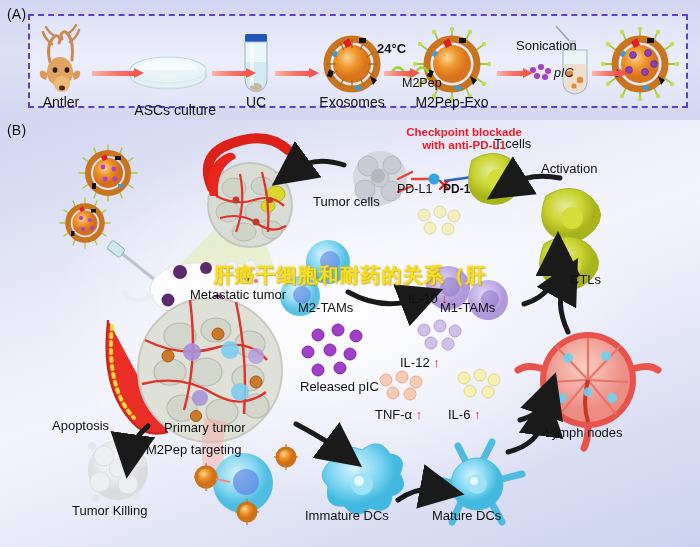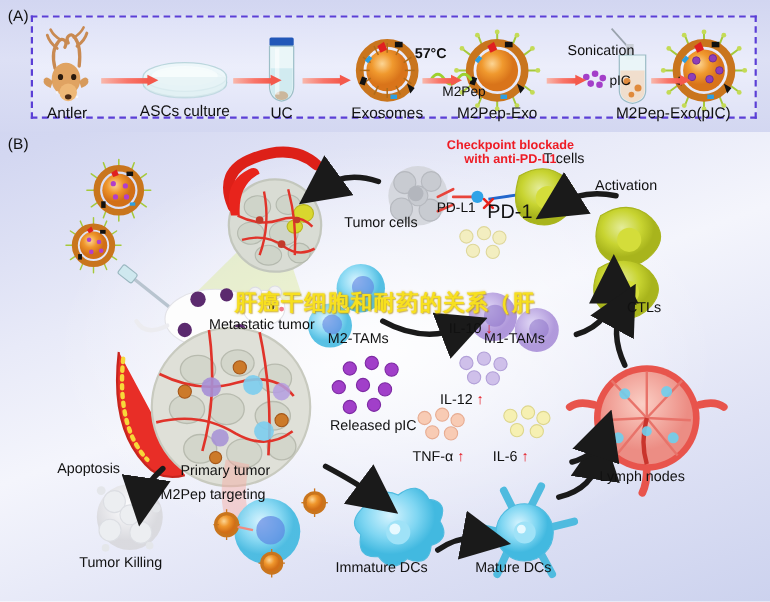--- a/index.html
+++ b/index.html
@@ -272,30 +272,29 @@
     <div class="aArrow" style="left:497px; top:68px; width:36px;">
         <div class="shaft"></div>
         <div class="head"></div>
       </div>
     <div class="aArrow" style="left:592px; top:68px; width:36px;">
         <div class="shaft"></div>
         <div class="head"></div>
       </div>
 
     <div class="stepLabel" style="left:36px;  top:94px; width:50px;">Antler</div>
-    <div class="stepLabel" style="left:120px; top:92px; width:96px;">ASCs culture</div>
+    <div class="stepLabel" style="left:120px; top:102px; width:96px;text-align:right;">ASCs culture</div>
     <div class="stepLabel" style="left:238px; top:94px; width:36px;">UC</div>
     <div class="stepLabel" style="left:310px; top:94px; width:84px;">Exosomes</div>
     <div class="stepLabel" style="left:400px; top:94px; width:104px;">M2Pep-Exo</div>
-    <div class="stepLabel" style="left:560px; top:94px; width:140px; text-align:left;">M2Pep-Exo(pIC)</div>
-
-    <div class="stepLabel" style="left:377px; top:41px; font-weight:bold; font-size:13px;">57°C</div>
+
+    <div class="stepLabel" style="left:377px; top:41px; font-weight:bold; font-size:13px;">24°C</div>
     <div class="stepLabel" style="left:385px; top:76px; font-size:12.5px;margin-left:17px;">M2Pep</div>
     <div class="stepLabel" style="left:516px; top:38px; font-size:13px;">Sonication</div>
-    <div class="stepLabel" style="left:554px; top:66px; font-size:12.5px;">pIC</div>
+    <div class="stepLabel" style="left:554px; top:66px; font-size:12.5px;font-style:italic;">pIC</div>
   </div>
 
   <div id="panelB" style="position:absolute;left:0;top:120px;width:700px;height:427px;">
     <div class="panel-letter" style="left:7px; top:2px;">(B)</div>
   </div>
 
   <svg class="overlay" viewBox="0 0 700 547">
     <defs>
       <radialGradient id="whiteGlow" cx="50%" cy="50%">
         <stop offset="0%" stop-color="#ffffff" stop-opacity="1"></stop>
@@ -698,21 +697,21 @@
 
   <div class="bLabel redLabel" style="left:376px; top:126px; text-align:center; width:176px;">
     <span>Checkpoint blockade</span><br>
     <span>with anti-PD-L1</span>
   </div>
 
   <div class="bLabel" style="left:190px; top:240px;margin-top:47px;">Metastatic tumor</div>
   <div class="bLabel" style="left:313px; top:194px;">Tumor cells</div>
   <div class="bLabel" style="left:494px; top:136px;">T cells</div>
   <div class="bLabel" style="left:397px; top:182px; font-size:12.5px;">PD-L1</div>
-  <div class="bLabel" style="left:443px; top:182px; font-size:18px;">PD-1</div>
+  <div class="bLabel" style="left:443px; top:182px; font-size:12px;font-weight:bold;">PD-1</div>
   <div class="bLabel" style="left:541px; top:161px;">Activation</div>
   <div class="bLabel" style="left:570px; top:272px;">CTLs</div>
   <div class="bLabel" style="left:298px; top:300px;">M2-TAMs</div>
   <div class="bLabel" style="left:440px; top:300px;">M1-TAMs</div>
   <div class="bLabel" style="left:300px; top:379px;">Released pIC</div>
   <div class="bLabel" style="left:545px; top:425px;">Lymph nodes</div>
   <div class="bLabel" style="left:52px;  top:418px;">Apoptosis</div>
   <div class="bLabel" style="left:164px; top:420px;">Primary tumor</div>
   <div class="bLabel" style="left:146px; top:442px;">M2Pep targeting</div>
   <div class="bLabel" style="left:72px;  top:503px;">Tumor Killing</div>

